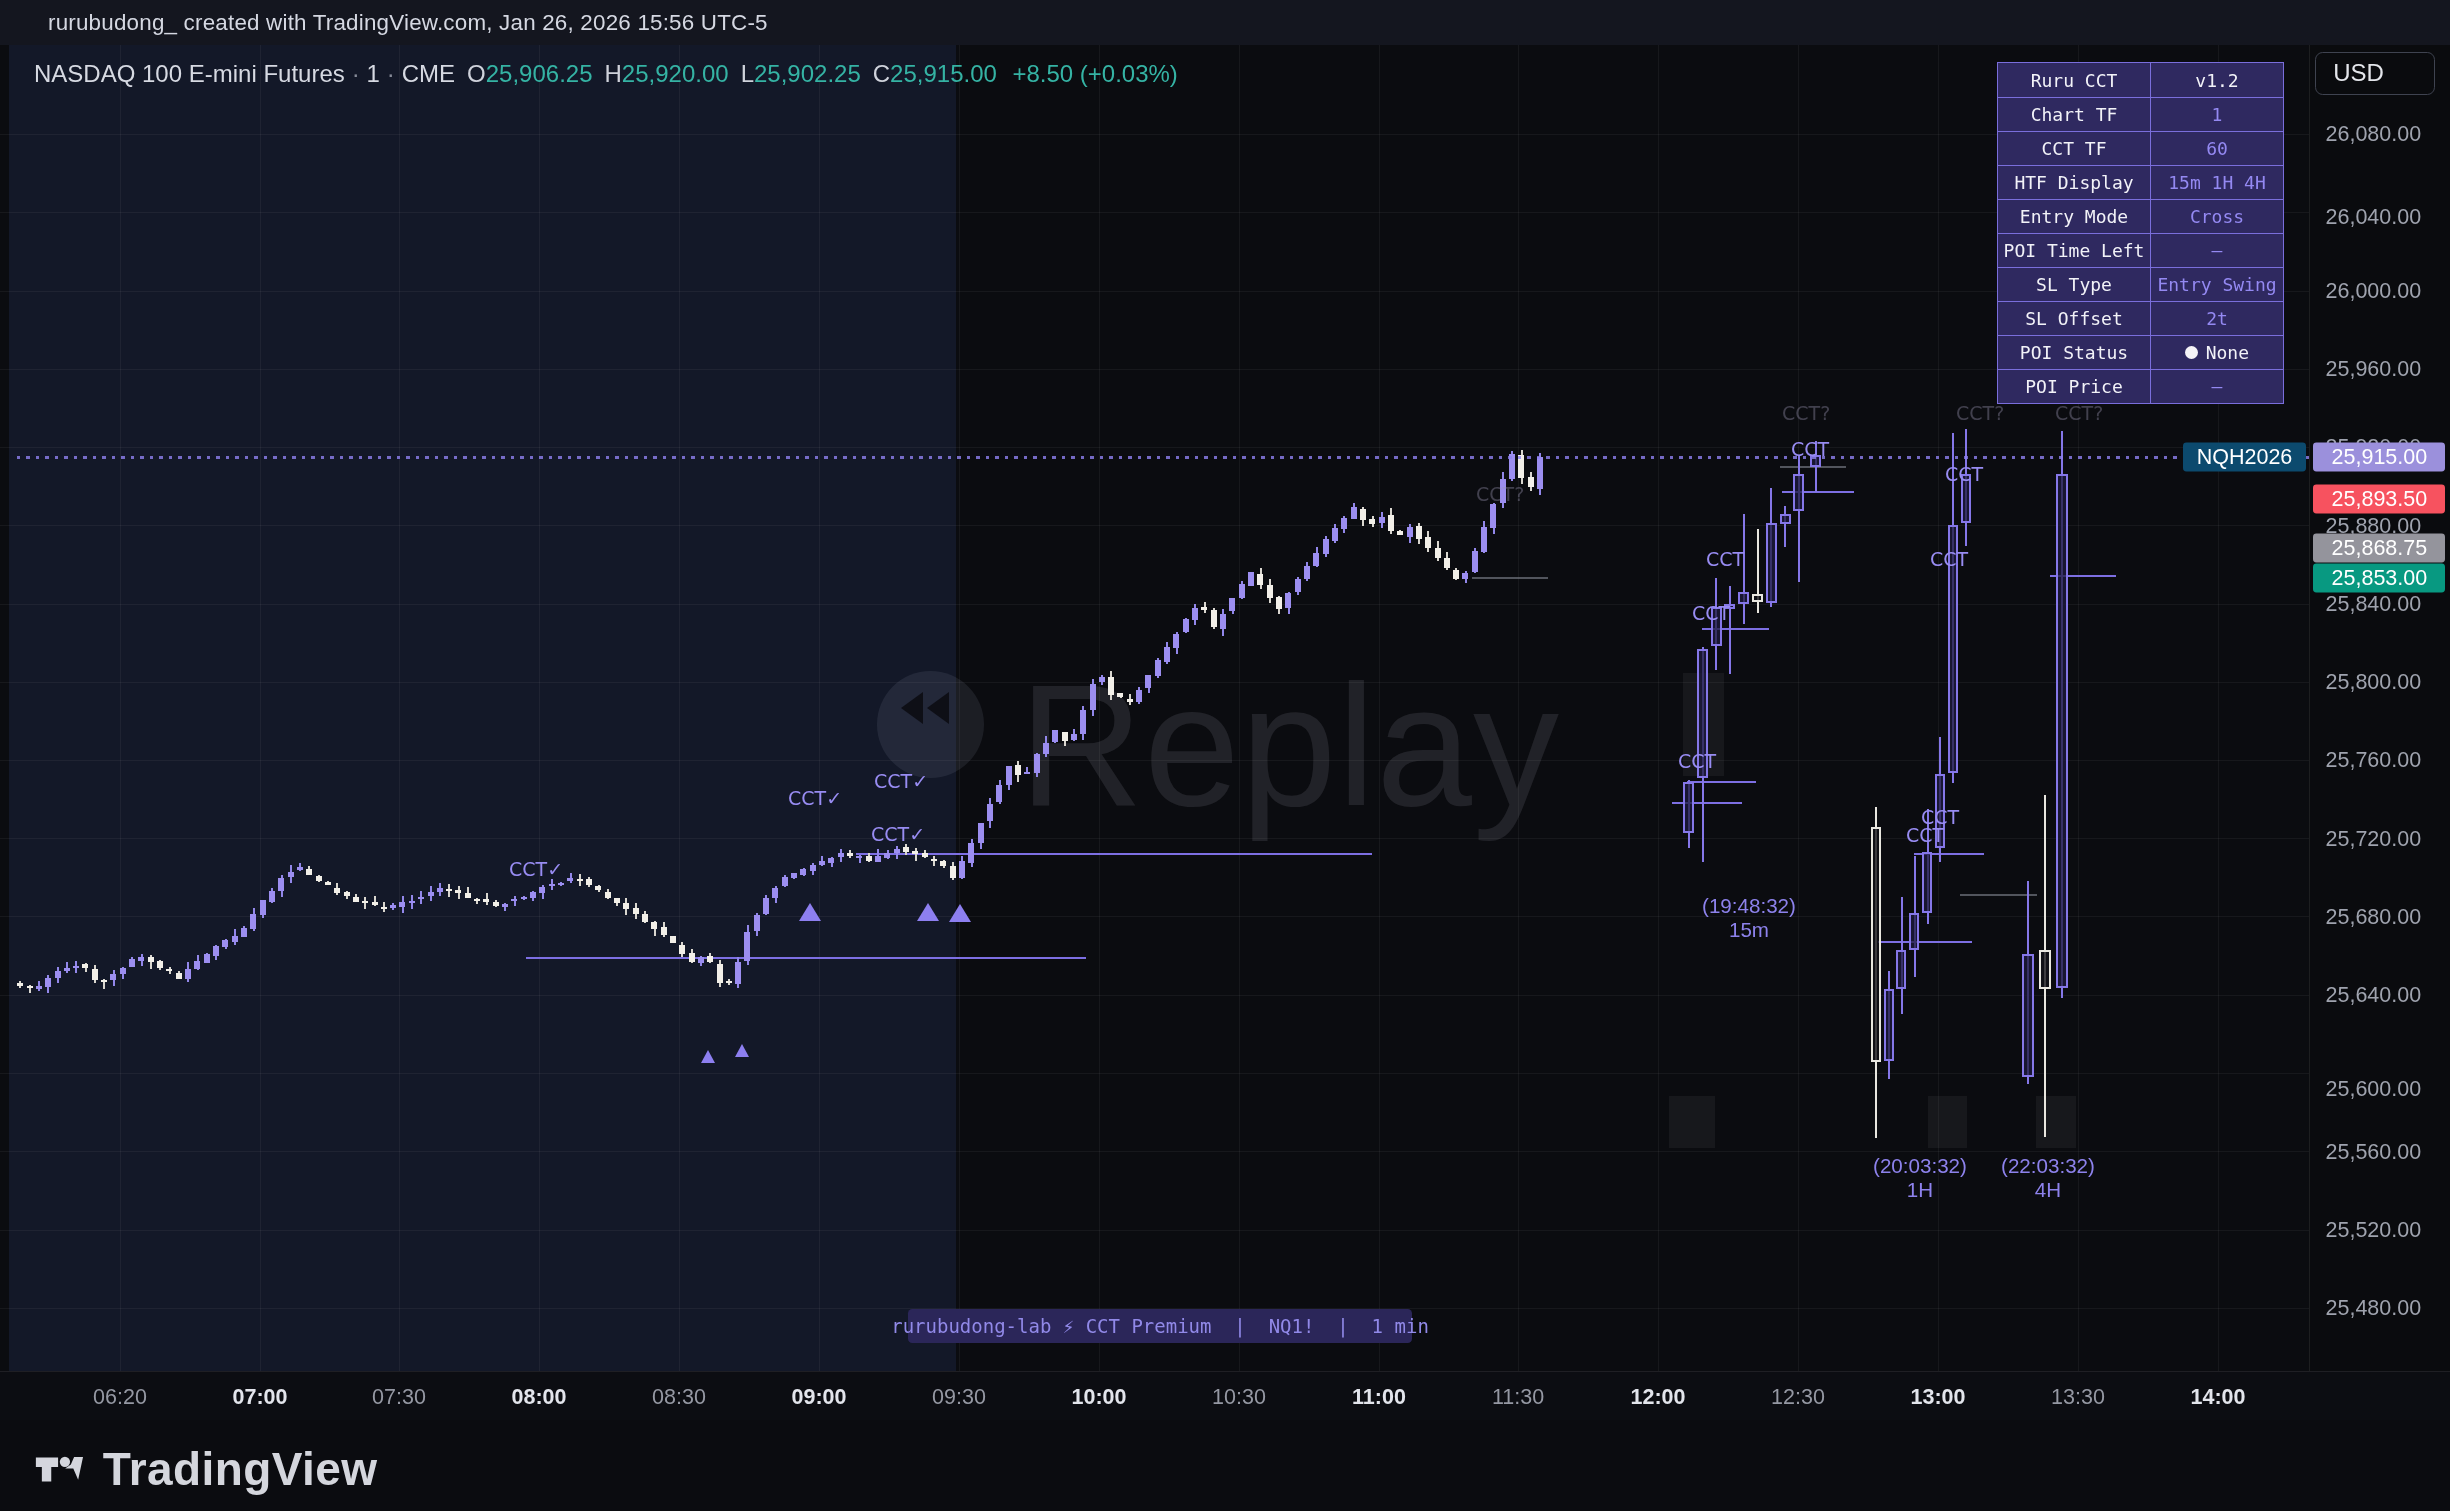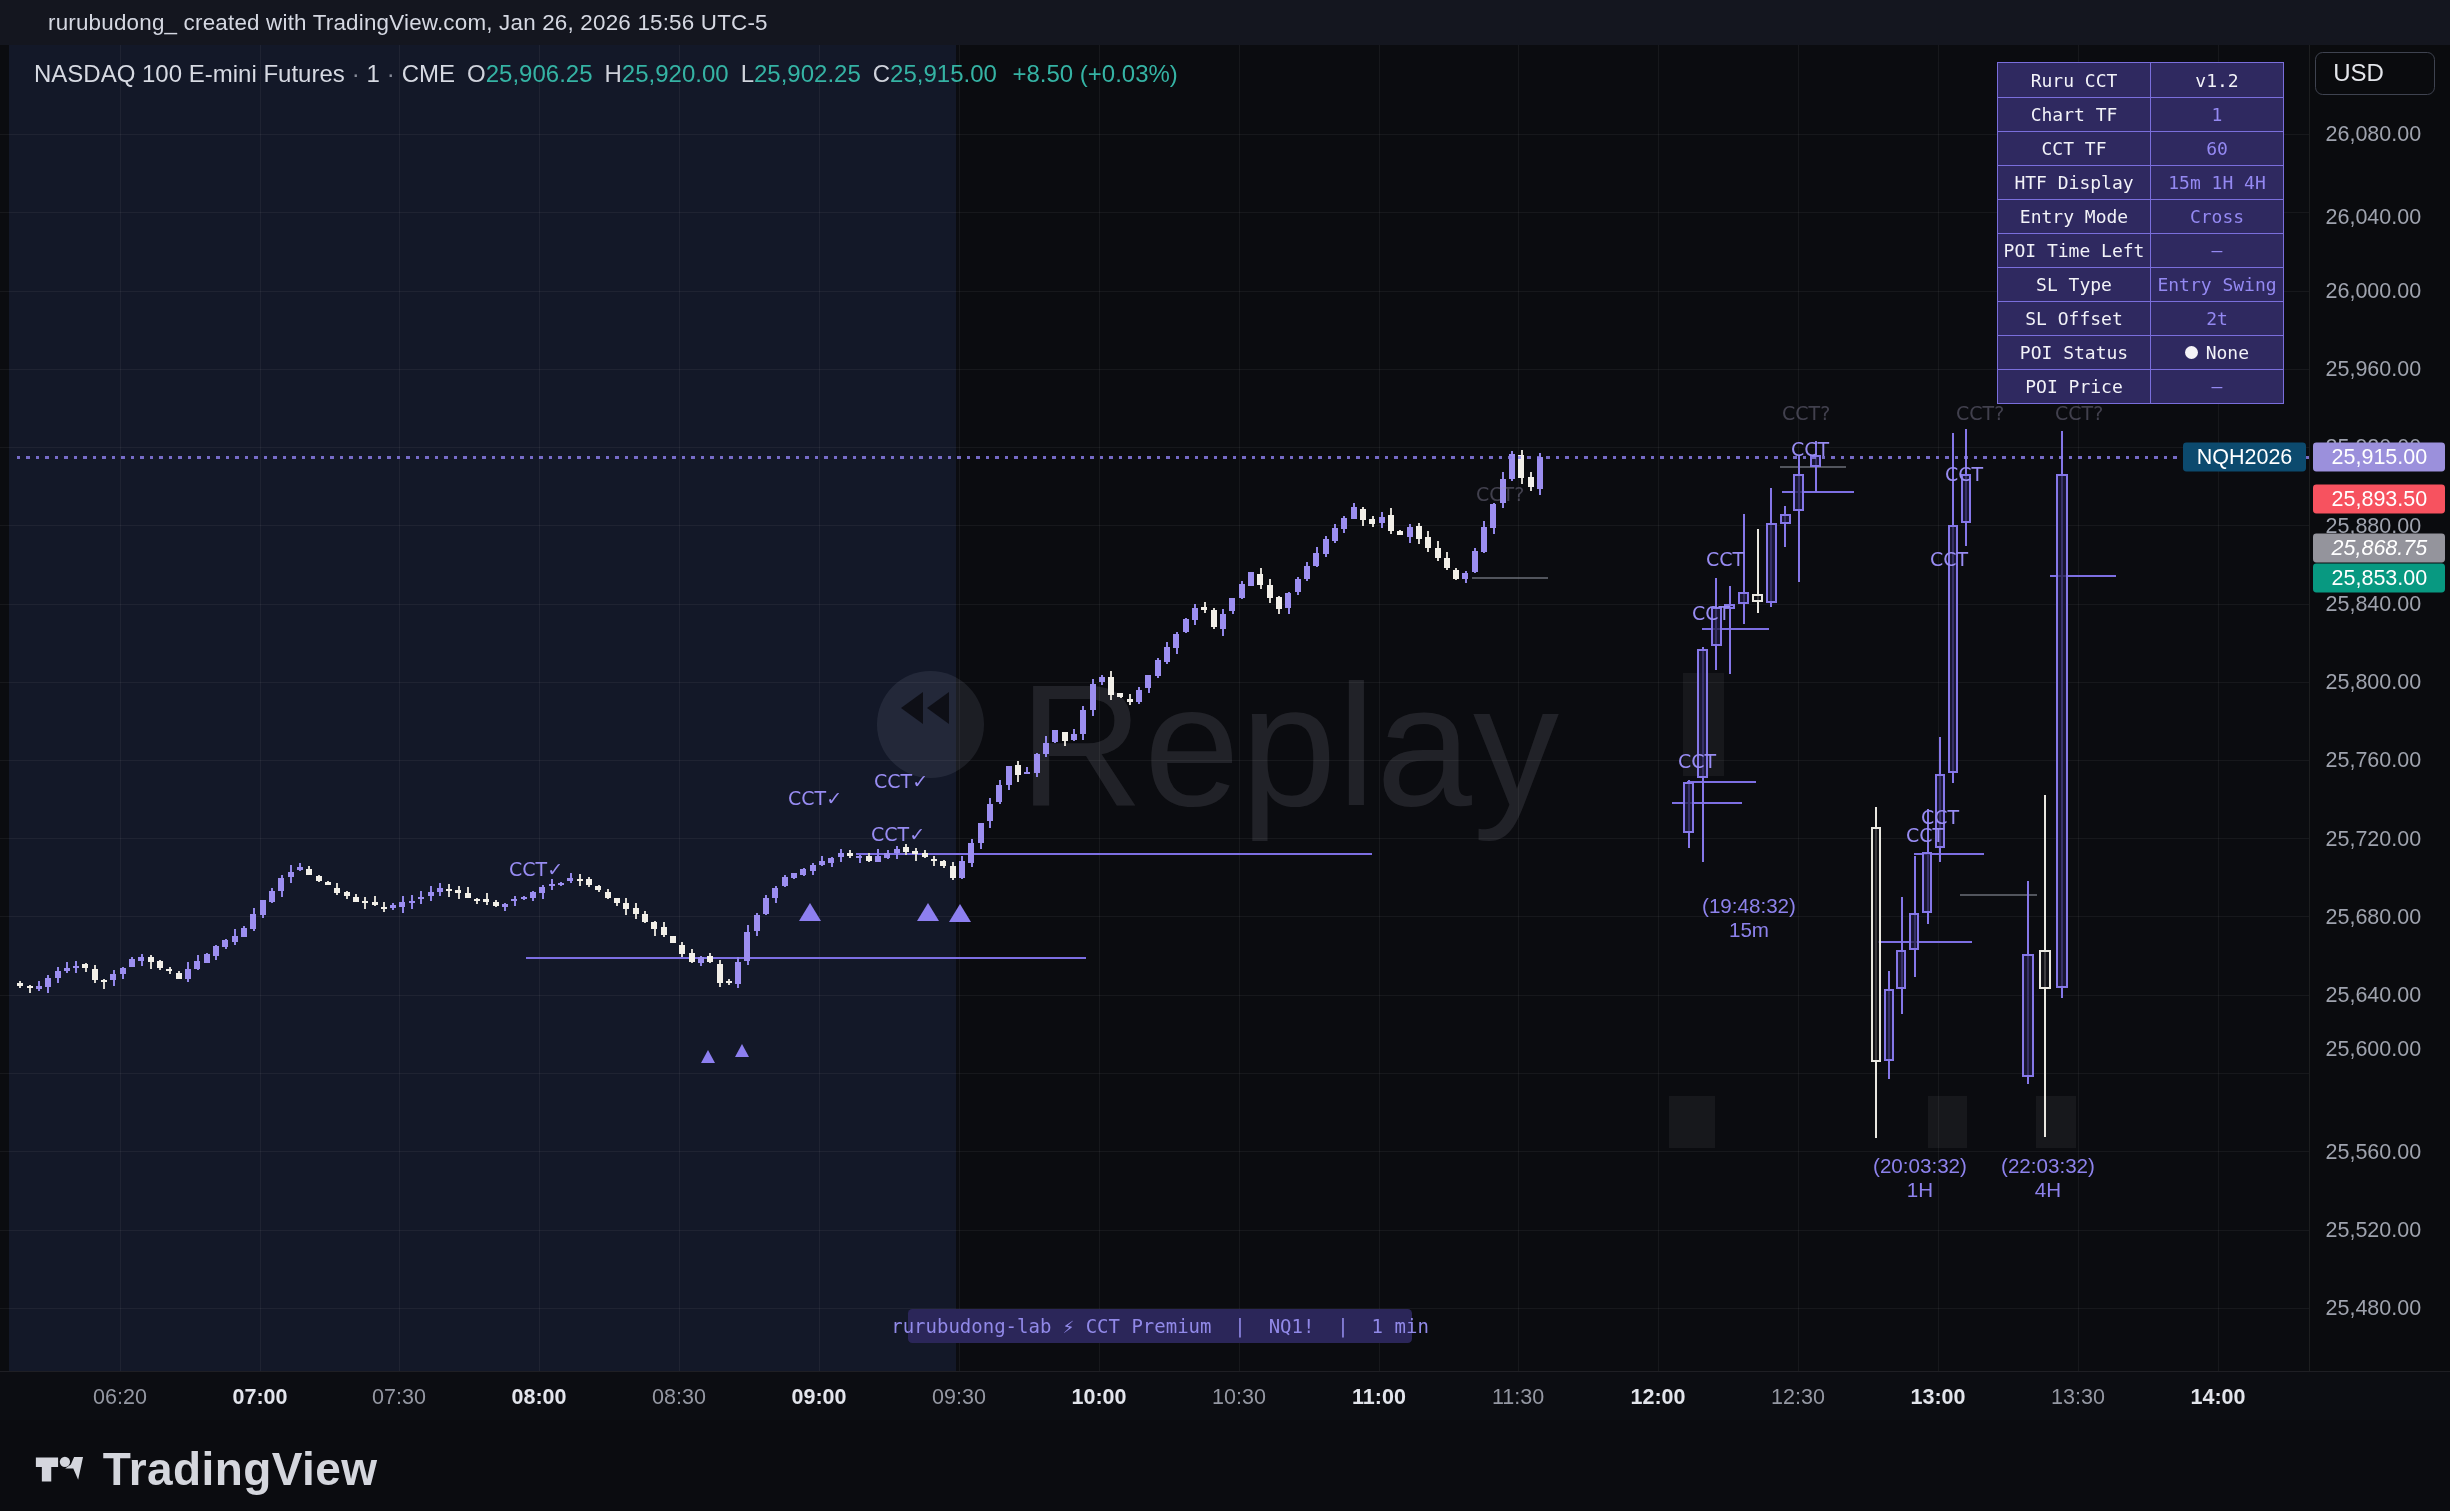--- a/index.html
+++ b/index.html
@@ -570,27 +570,27 @@
       <div class="ptick" style="top: 246px;">26,000.00</div>
       <div class="ptick" style="top: 324px;">25,960.00</div>
       <div class="ptick" style="top: 402px;">25,920.00</div>
       <div class="ptick" style="top: 481px;">25,880.00</div>
       <div class="ptick" style="top: 559px;">25,840.00</div>
       <div class="ptick" style="top: 637px;">25,800.00</div>
       <div class="ptick" style="top: 715px;">25,760.00</div>
       <div class="ptick" style="top: 794px;">25,720.00</div>
       <div class="ptick" style="top: 872px;">25,680.00</div>
       <div class="ptick" style="top: 950px;">25,640.00</div>
-      <div class="ptick" style="top: 1004px;">25,600.00</div>
+      <div class="ptick" style="top: 1044px;">25,600.00</div>
       <div class="ptick" style="top: 1107px;">25,560.00</div>
       <div class="ptick" style="top: 1185px;">25,520.00</div>
       <div class="ptick" style="top: 1263px;">25,480.00</div>
       <div class="pbadge" style="top: 412px; background: rgb(155, 144, 220);">25,915.00</div>
       <div class="pbadge" style="top: 454px; background: rgb(247, 82, 95);">25,893.50</div>
-      <div class="pbadge" style="top: 503px; background: rgb(148, 148, 156); font-style: italic;">25,868.75</div>
+      <div class="pbadge" style="top: 503px; background: rgb(148, 148, 156);">25,868.75</div>
       <div class="pbadge" style="top: 533px; background: rgb(8, 153, 129);">25,853.00</div>
     </div>
   <div id="sym-badge" style="top: 457px; background: #0c4a6e;">NQH2026</div>
 
   <div id="time-axis">
       <div class="ttick" style="left: 120px;">06:20</div>
       <div class="ttick major" style="left: 260px;">07:00</div>
       <div class="ttick" style="left: 399px;">07:30</div>
       <div class="ttick major" style="left: 539px;">08:00</div>
       <div class="ttick" style="left: 679px;">08:30</div>

